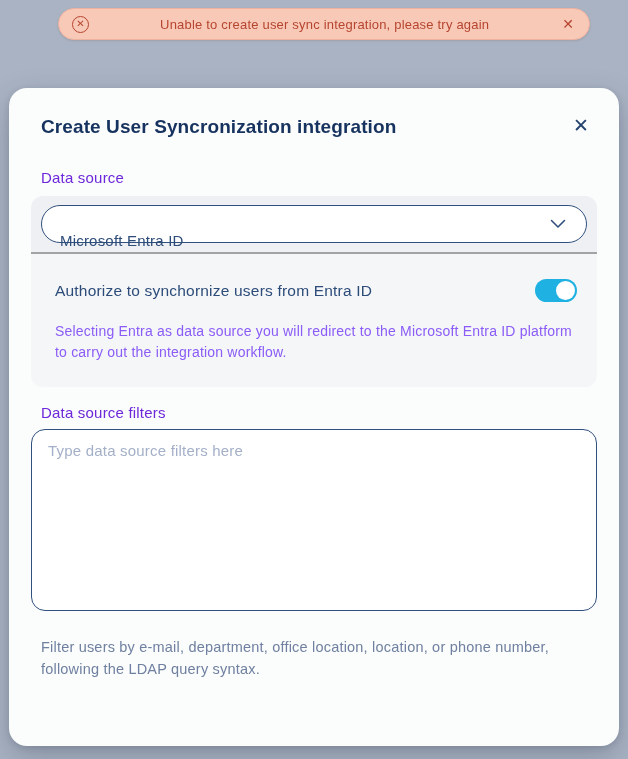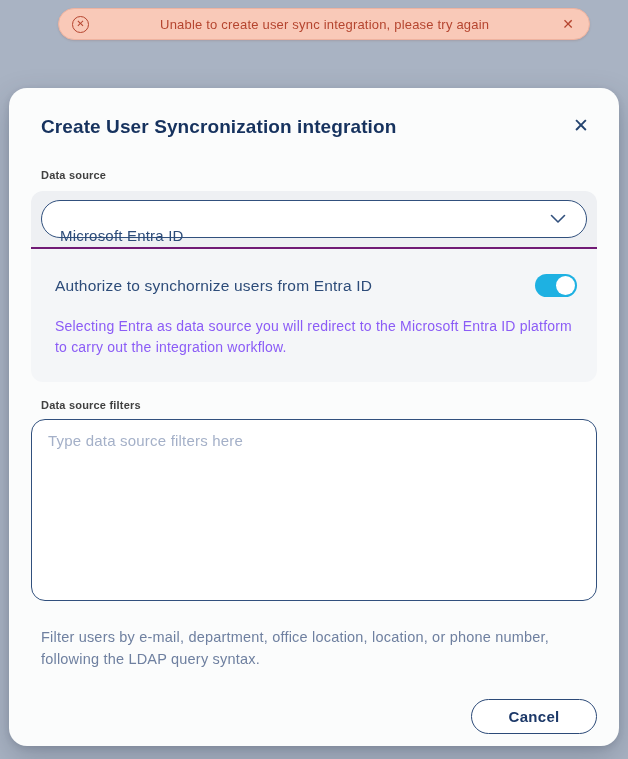--- a/index.html
+++ b/index.html
@@ -69,23 +69,23 @@
     letter-spacing: 0.1px;
   }
   .modal-close {
     background: none; border: none;
     color: #24436f; font-size: 19px; line-height: 1;
     cursor: pointer; padding: 0 6px;
     font-family: inherit;
   }
 
   .section-label {
-    color: #404040;
-    font-size: 11px;
-    font-weight: bold;
+    color: #6d28d9;
+    font-size: 15px;
+    font-weight: normal;
     letter-spacing: 0.2px;
     padding-left: 10px;
   }
   .label-datasource { margin-top: 31px; }
   .label-filters { margin-top: 17px; }
 
   
   .ds-group {
     margin-top: 10px;
     border-radius: 12px;
@@ -111,21 +111,21 @@
   .dropdown-value {
     color: #2d4c79;
     font-size: 15px;
     letter-spacing: 0.2px;
     margin-top: 33px;
   }
   .chevron-icon { display: flex; align-items: center; }
 
   .ds-group-bottom {
     background: #f4f6f8;
-    border-top: 2px solid #701a75;
+    border-top: 2px solid #a3a3a3;
     padding: 25px 20px 24px 24px;
   }
   .authorize-row {
     display: flex;
     align-items: center;
     justify-content: space-between;
   }
   .authorize-label {
     color: #2d4c79;
     font-size: 15.5px;
@@ -256,16 +256,15 @@
     </div>
   </div>
 
   <div class="section-label label-filters">Data source filters</div>
 
   <textarea class="filters-textarea" placeholder="Type data source filters here" style=""></textarea>
 
   <div class="filters-helper">Filter users by e-mail, department, office location, location, or phone number, following the LDAP query syntax.</div>
 
   <div class="modal-footer">
-    <button class="btn btn-cancel">Cancel</button>
   </div>
 
 </div>
 
 </body></html>

